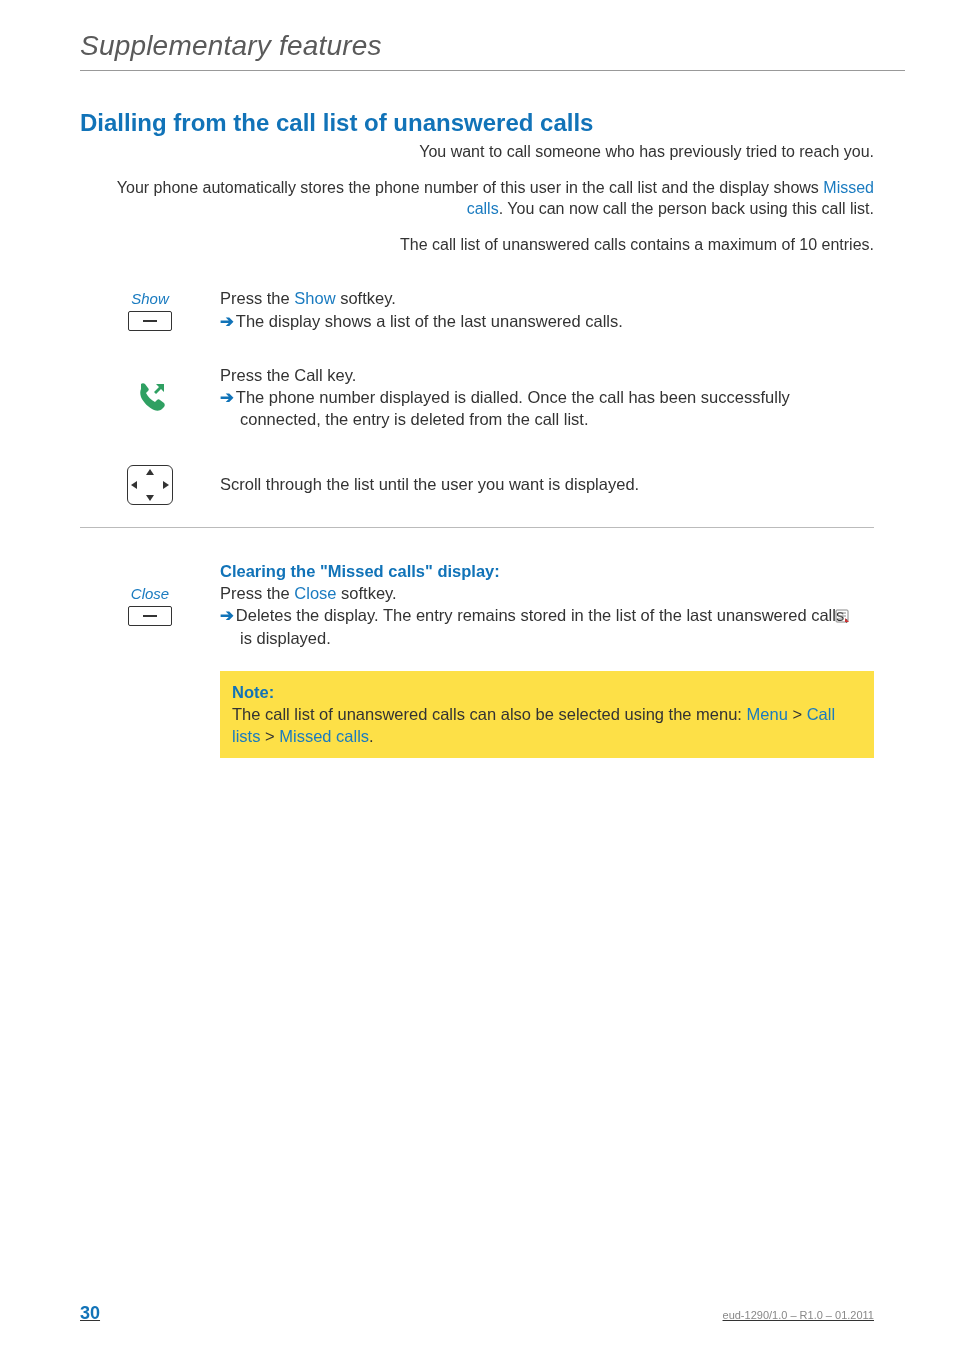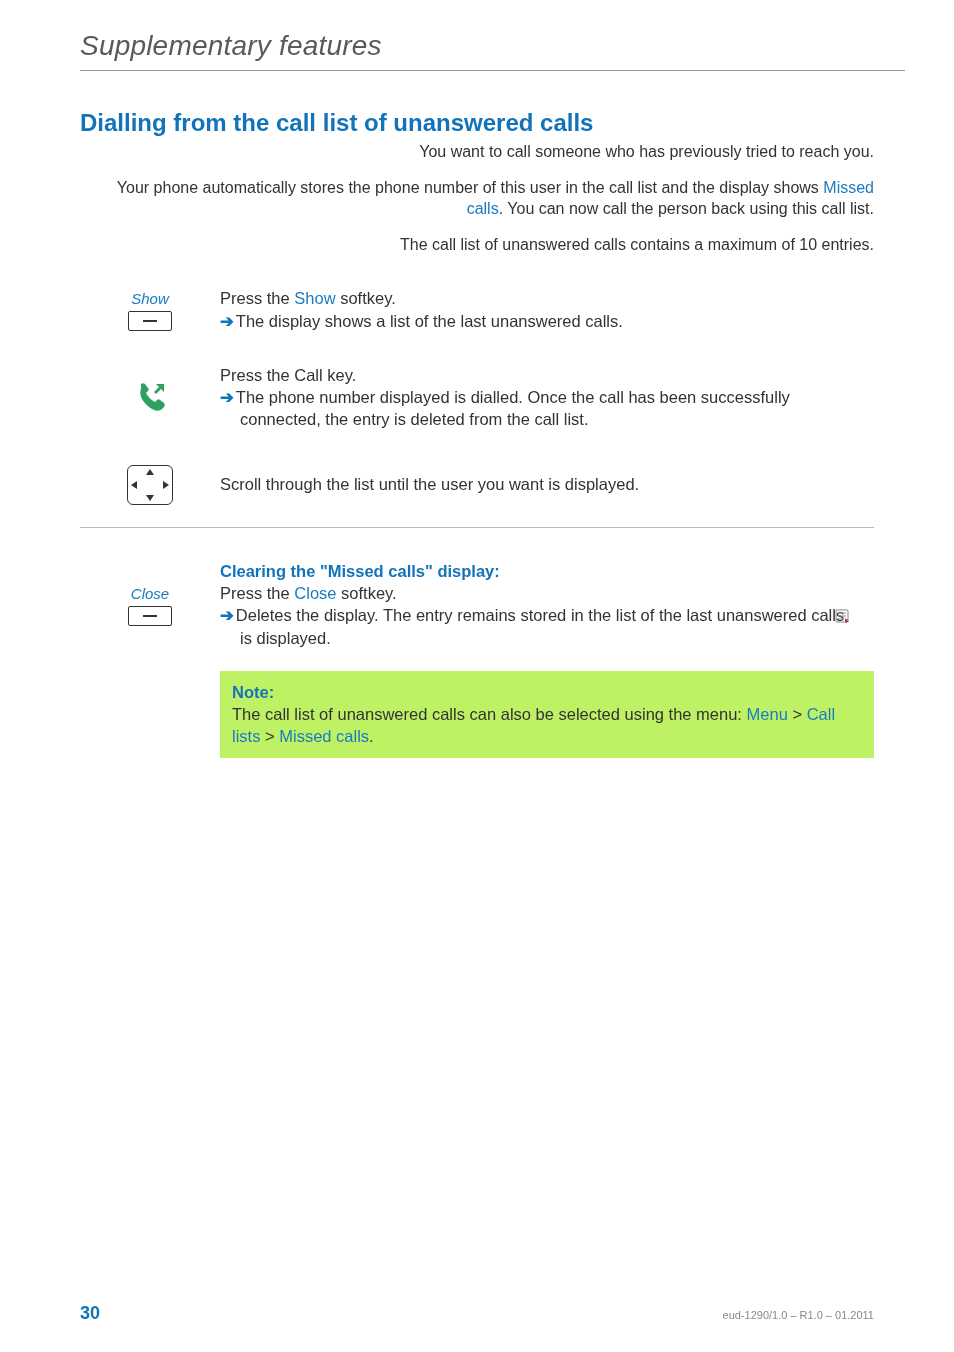--- a/index.html
+++ b/index.html
@@ -121,39 +121,40 @@
     border-top: 1px solid #bbb;
     margin: 0 0 10px 0;
   }
   .list-icon {
     display: inline-block;
     width: 14px; height: 14px;
     vertical-align: -2px;
     margin: 0 2px;
   }
   .note-box {
-    background: #bef264;
+    background: #fde047;
     padding: 10px 12px;
     margin-left: 140px;
     font-size: 16.5px;
     line-height: 1.35;
     color: #333;
   }
   .note-title {
     color: #1173b8;
     font-weight: 700;
   }
   .footer {
     position: absolute;
     bottom: 28px;
     left: 80px;
     right: 80px;
     display: flex;
     justify-content: space-between;
     align-items: baseline;
+    text-decoration: underline;
   }
   .page-num { color: #1173b8; font-weight: 700; font-size: 18px; }
   .doc-id { color: #888; font-size: 11px; }
 </style>
 </head>
 <body>
 
 <div class="header">
   <div class="header-title">Supplementary features</div>
   <hr class="hr">

